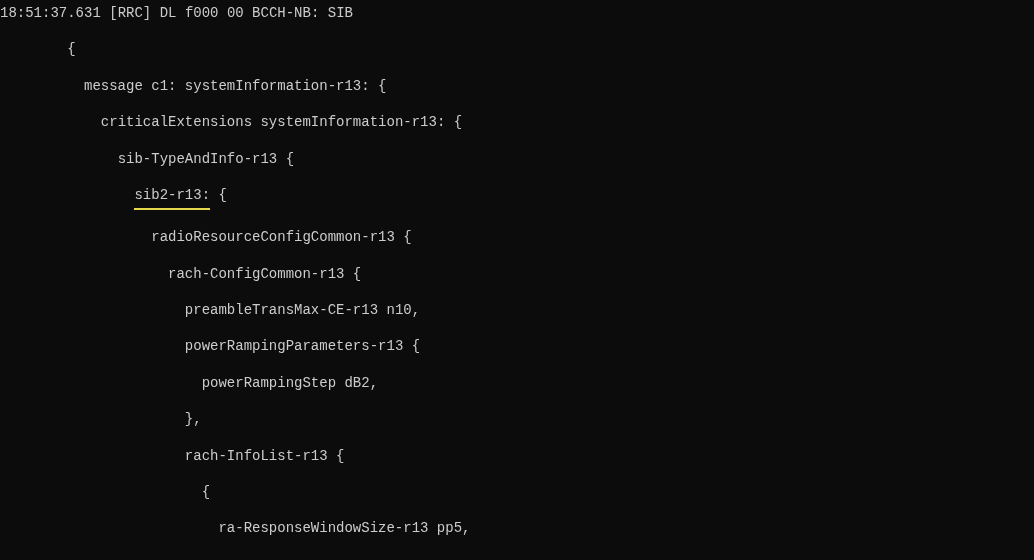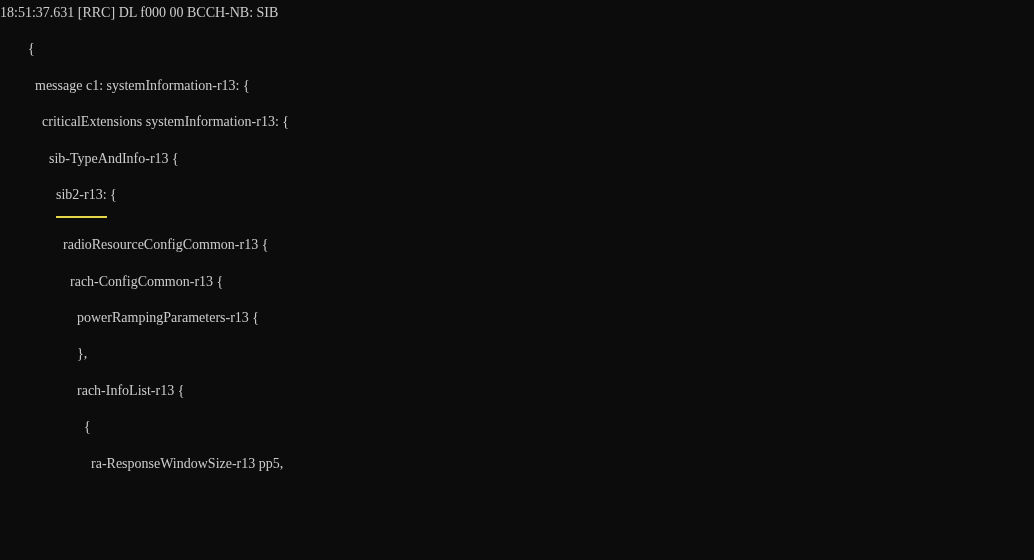--- a/index.html
+++ b/index.html
@@ -13,39 +13,41 @@
     width: 1034px;
     height: 560px;
     overflow: hidden;
   }
   pre {
     margin: 0;
     padding: 4px 0 0 0;
     font-family: inherit;
     white-space: pre;
   }
-  .line { display: block; font-family: Liberation Serif, serif; }
+  .line { display: block; }
   .underline {
     border-bottom: 2px solid #e6d84a;
-    padding-bottom: 12px;
+    padding-bottom: 4px;
     display: inline-block;
   }
 </style>
 </head>
 <body>
 
 <pre><span class="line"><span>18:51:37.631</span> <span>[RRC]</span> <span>DL</span> <span>f000</span> <span>00</span> <span>BCCH-NB:</span> <span>SIB</span></span>
 <span class="line">        <span>{</span></span>
 <span class="line">          <span>message c1: systemInformation-r13: {</span></span>
 <span class="line">            <span>criticalExtensions systemInformation-r13: {</span></span>
 <span class="line">              <span>sib-TypeAndInfo-r13 {</span></span>
 <span class="line">                <span class="underline">sib2-r13:</span><span> {</span></span>
 <span class="line">                  <span>radioResourceConfigCommon-r13 {</span></span>
 <span class="line">                    <span>rach-ConfigCommon-r13 {</span></span>
+<span class="line">                      <span>preambleTransMax-CE-r13 n10,</span></span>
 <span class="line">                      <span>powerRampingParameters-r13 {</span></span>
+<span class="line">                        <span>powerRampingStep dB2,</span></span>
 <span class="line">                      <span>},</span></span>
 <span class="line">                      <span>rach-InfoList-r13 {</span></span>
 <span class="line">                        <span>{</span></span>
 <span class="line">                          <span>ra-ResponseWindowSize-r13 pp5,</span></span>
 
 
 
 
 
 

